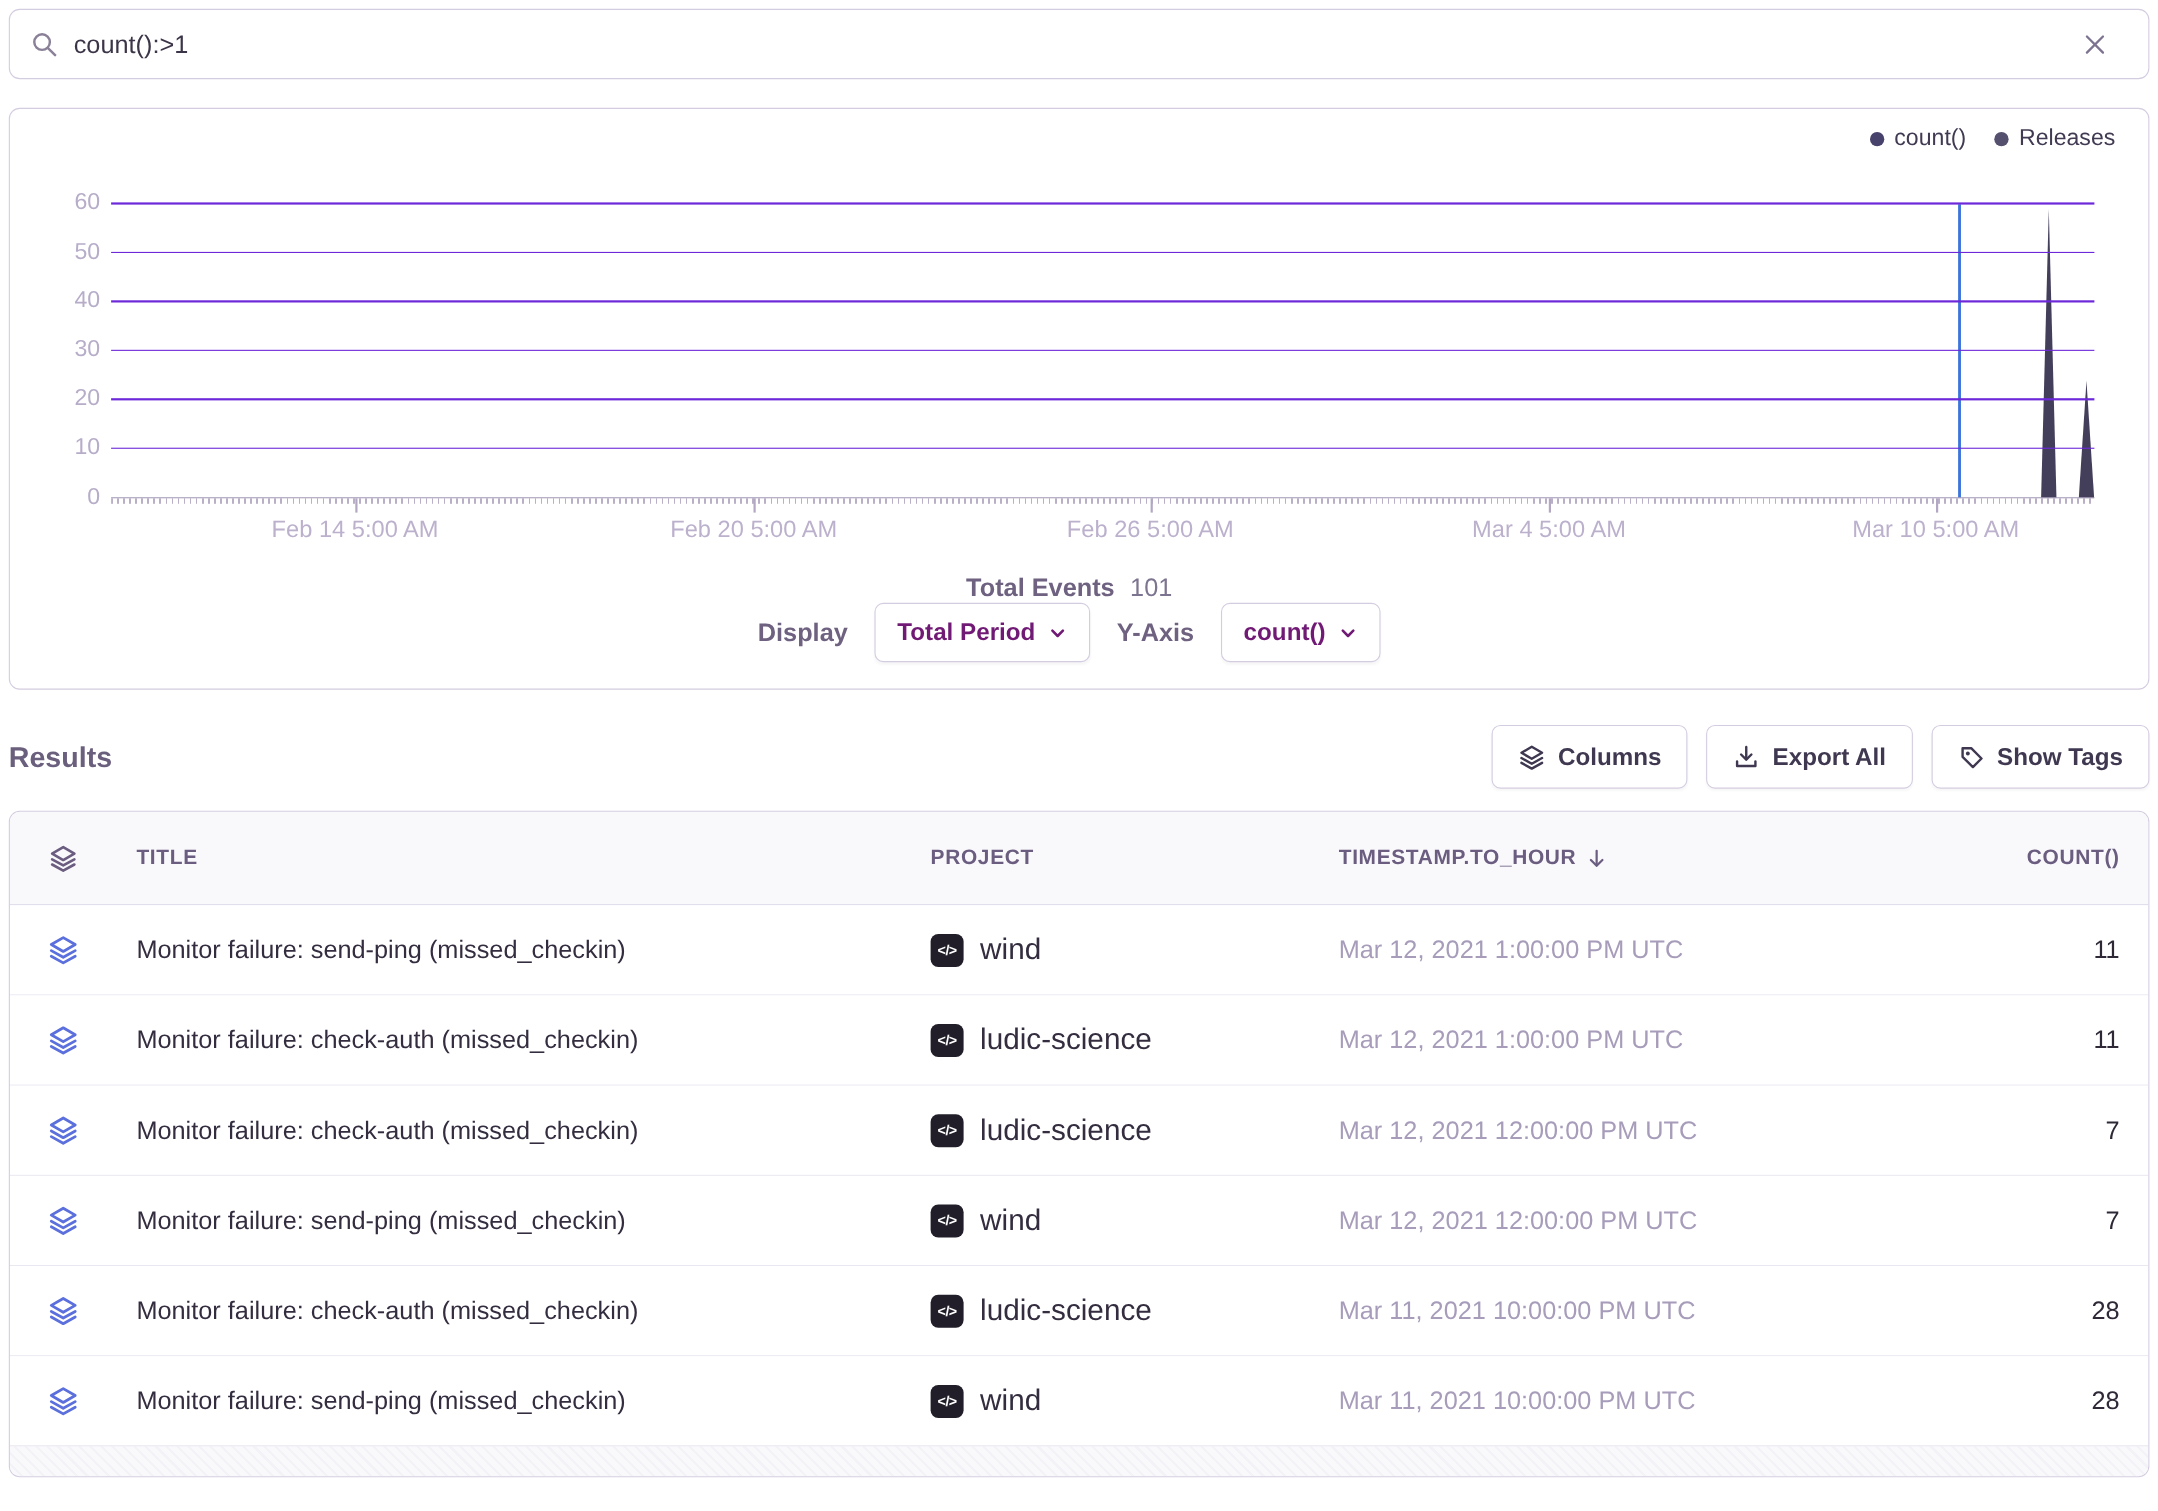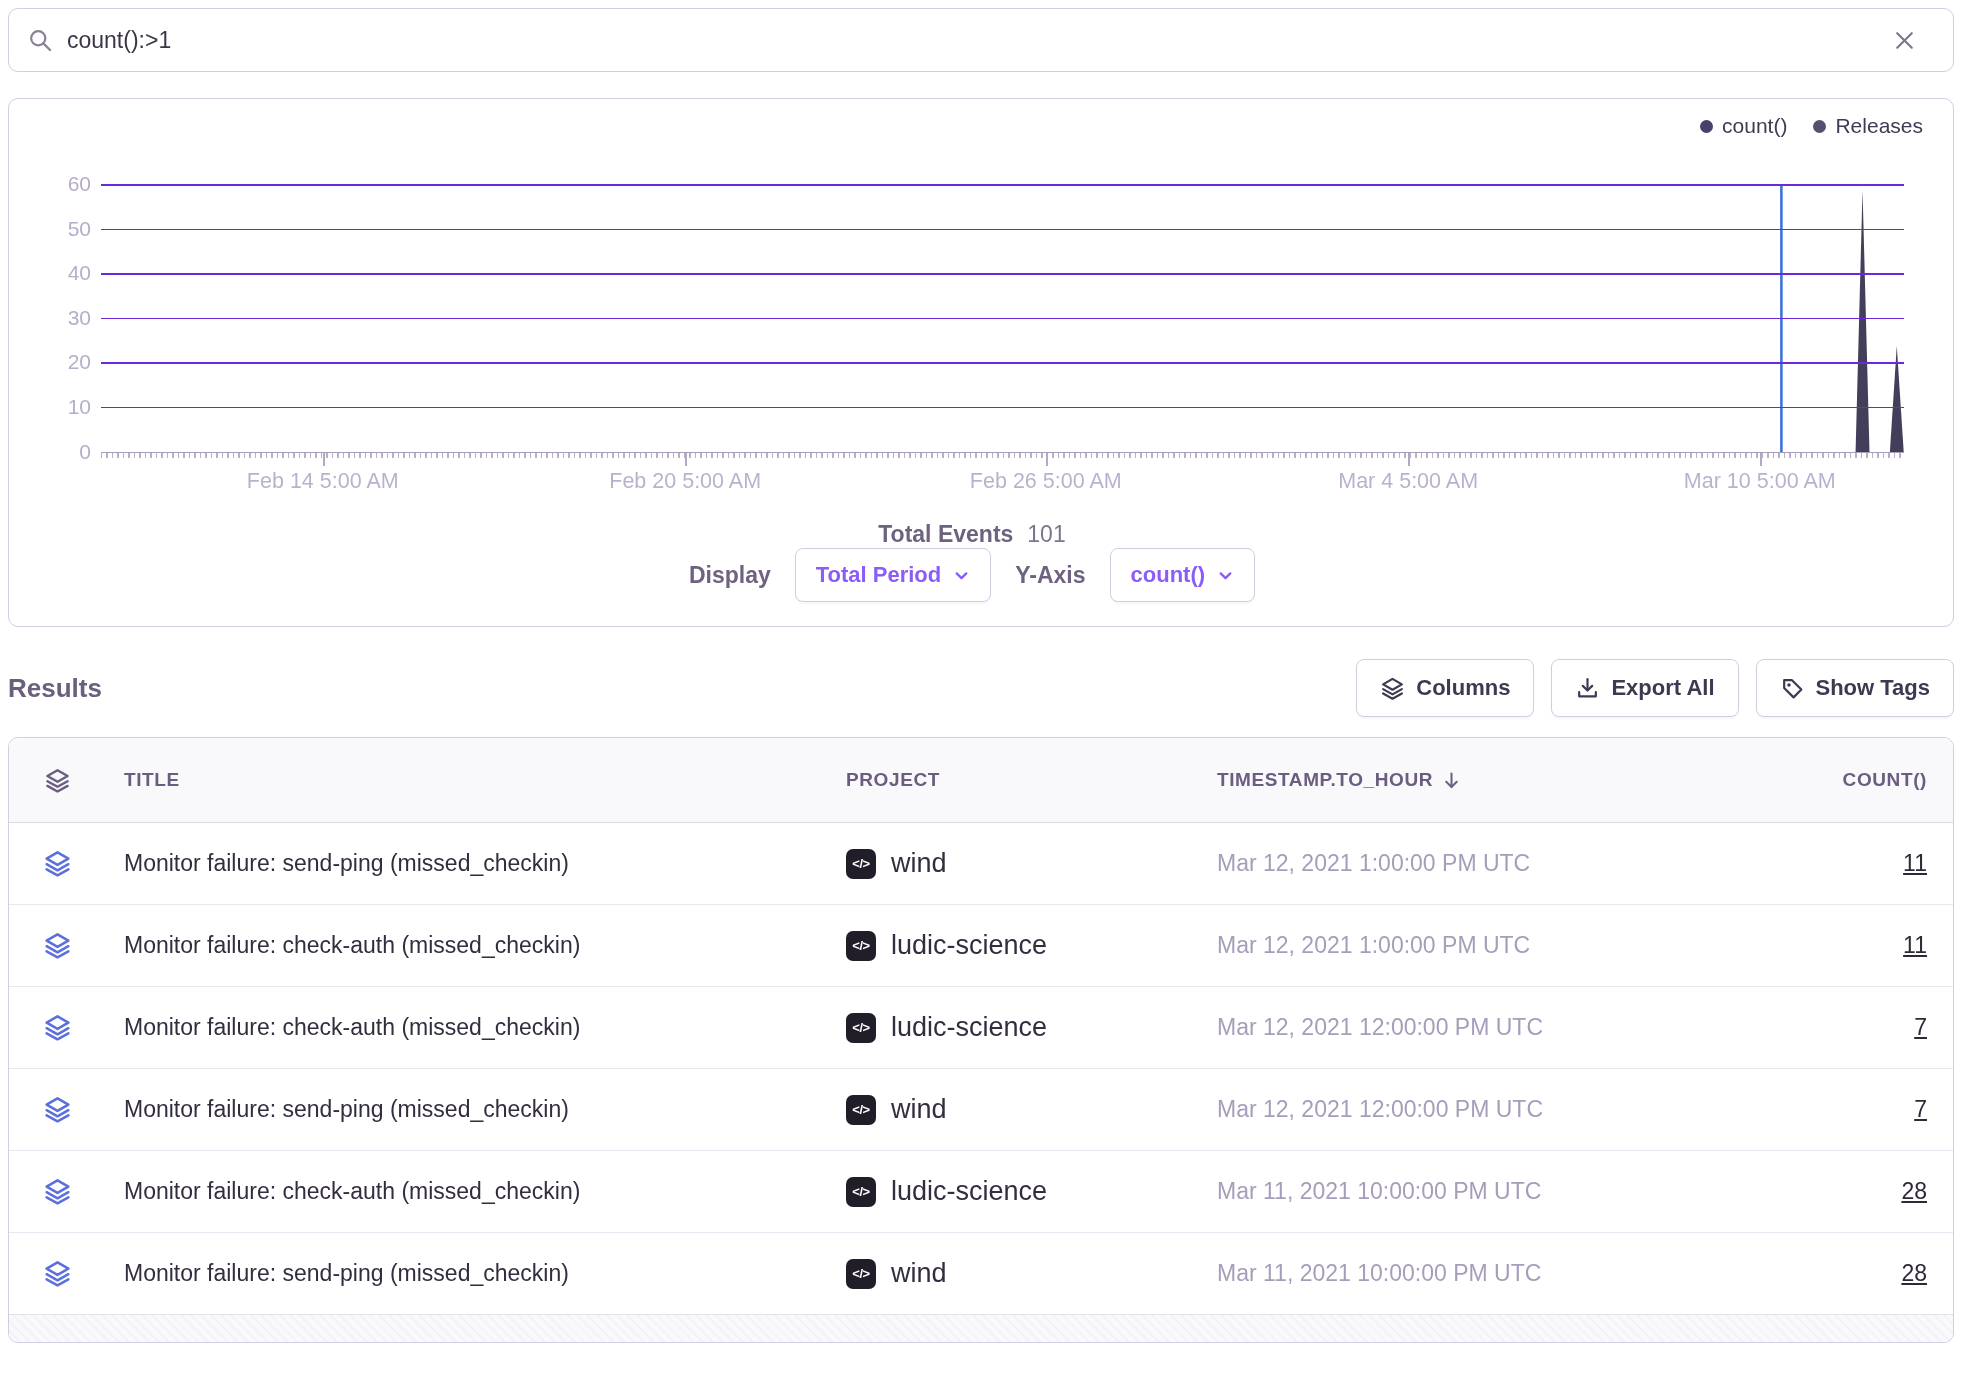--- a/index.html
+++ b/index.html
@@ -34,21 +34,21 @@
   .xlabels { position:relative; height:46px; margin:0 49px 0 92px; }
   .xlabel { position:absolute; top:16px; transform:translateX(-50%); font-size:21.5px; color:#bcb1cd; white-space:nowrap; }
 
   .chart-footer { margin-top:auto; display:flex; align-items:center; justify-content:space-between; padding:0 48px 0 30px;flex-direction:column; }
   .total-events { display:flex; align-items:baseline; gap:14px; }
   .total-events .lbl { font-size:23px; font-weight:700; color:#6e6280; }
   .total-events .val { font-size:23px; color:#7d7490; }
   .footer-right { display:flex; align-items:center; gap:24px; }
   .footer-right .flabel { font-size:23px; font-weight:700; color:#6e6280; }
   .dropdown { display:flex; align-items:center; gap:12px; height:54px; padding:0 20px; background:#fff;
-    border:1.5px solid #d4cce0; border-radius:8px; font-size:22px; font-weight:600; color:#8b5cf6; cursor:pointer;
+    border:1.5px solid #d4cce0; border-radius:8px; font-size:22px; font-weight:600; color:#701a75; cursor:pointer;
     box-shadow:0 2px 2px rgba(60,50,80,0.04);justify-content:flex-end; }
 
   
   .results-row { display:flex; align-items:center; justify-content:space-between; margin:32px 0 20px 0; }
   .results-title { font-size:26px; font-weight:700; color:#6a5f7d; }
   .results-actions { display:flex; gap:17px; }
   .btn { display:flex; align-items:center; gap:11px; height:58px; padding:0 23px; background:#fff;
     border:1.5px solid #d4cce0; border-radius:8px; font-size:22px; font-weight:700; color:#3f3850; cursor:pointer;
     box-shadow:0 2px 2px rgba(60,50,80,0.04); }
 
@@ -62,21 +62,21 @@
   .ts-cell, .th.ts { padding-left:8px; display:flex; align-items:center; gap:8px; }
   .count-cell, .th.count { text-align:right; }
   .trow { height:82px; border-bottom:1.5px solid #eae7f0; background:#fff; cursor:pointer; }
   .trow:last-of-type { border-bottom:1.5px solid #e4e1ea; }
   .title-cell { font-size:23px; color:#342d3f; }
   .project-cell { display:flex; align-items:center; gap:15px; }
   .proj-badge { width:30px; height:30px; border-radius:7px; background:#211e29; color:#fff; display:flex;
     align-items:center; justify-content:center; font-size:13px; font-weight:700; letter-spacing:-0.5px; }
   .proj-name { font-size:27px; color:#342d3f; }
   .ts-cell { font-size:23px; color:#a79dba; }
-  .count-cell { font-size:23px; font-weight:500; color:#2e2837;text-decoration:underline; }
+  .count-cell { font-size:23px; font-weight:500; color:#2e2837; }
   .tfoot { height:27px; background:#f9f8fb; border-top:0;
     background-image:repeating-linear-gradient(45deg, rgba(90,80,110,0.035) 0 2px, transparent 2px 7px); }
 
   .stack-icon { display:flex; color:#5b6fdd; }
   .stack-icon.gray { color:#6a5d80; }
 </style>
 </head>
 <body>
 
 <svg width="0" height="0" style="position:absolute">

